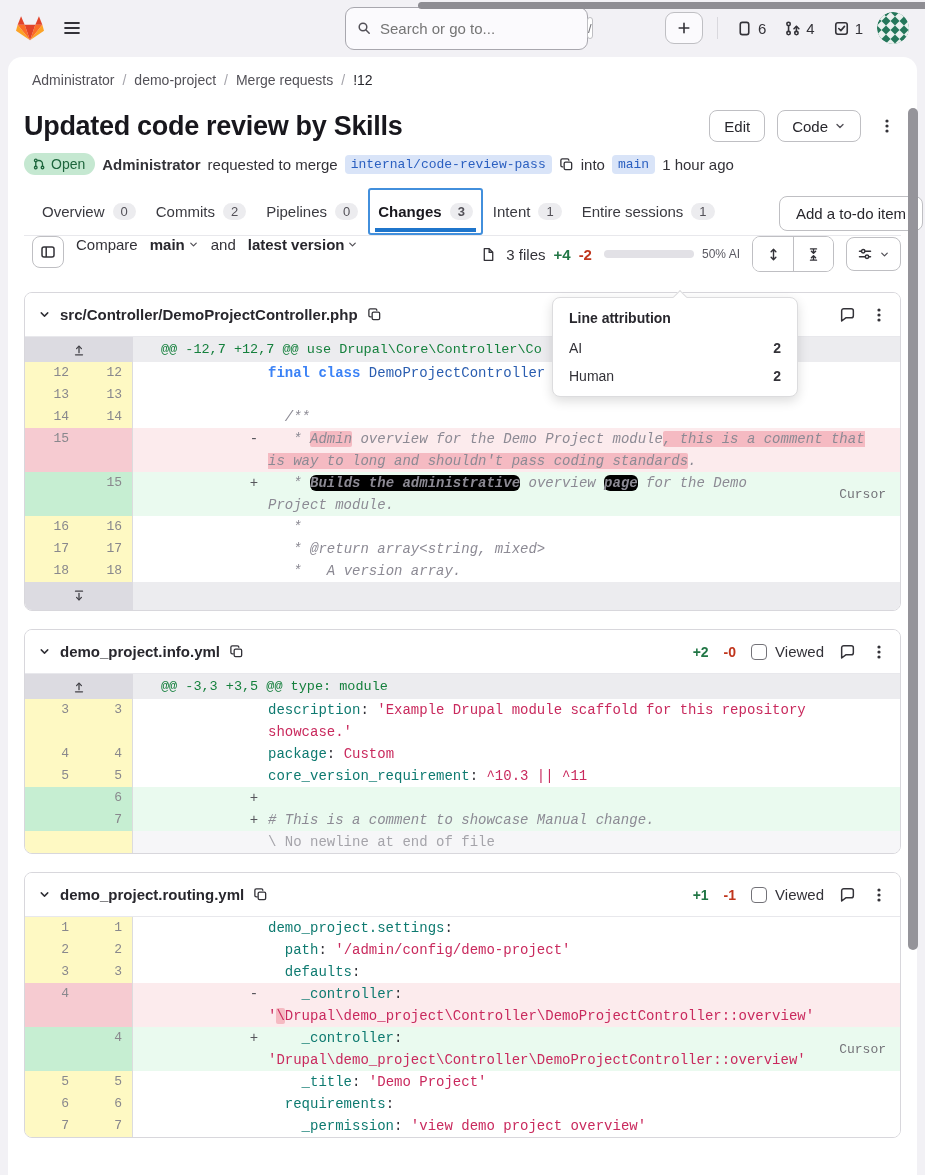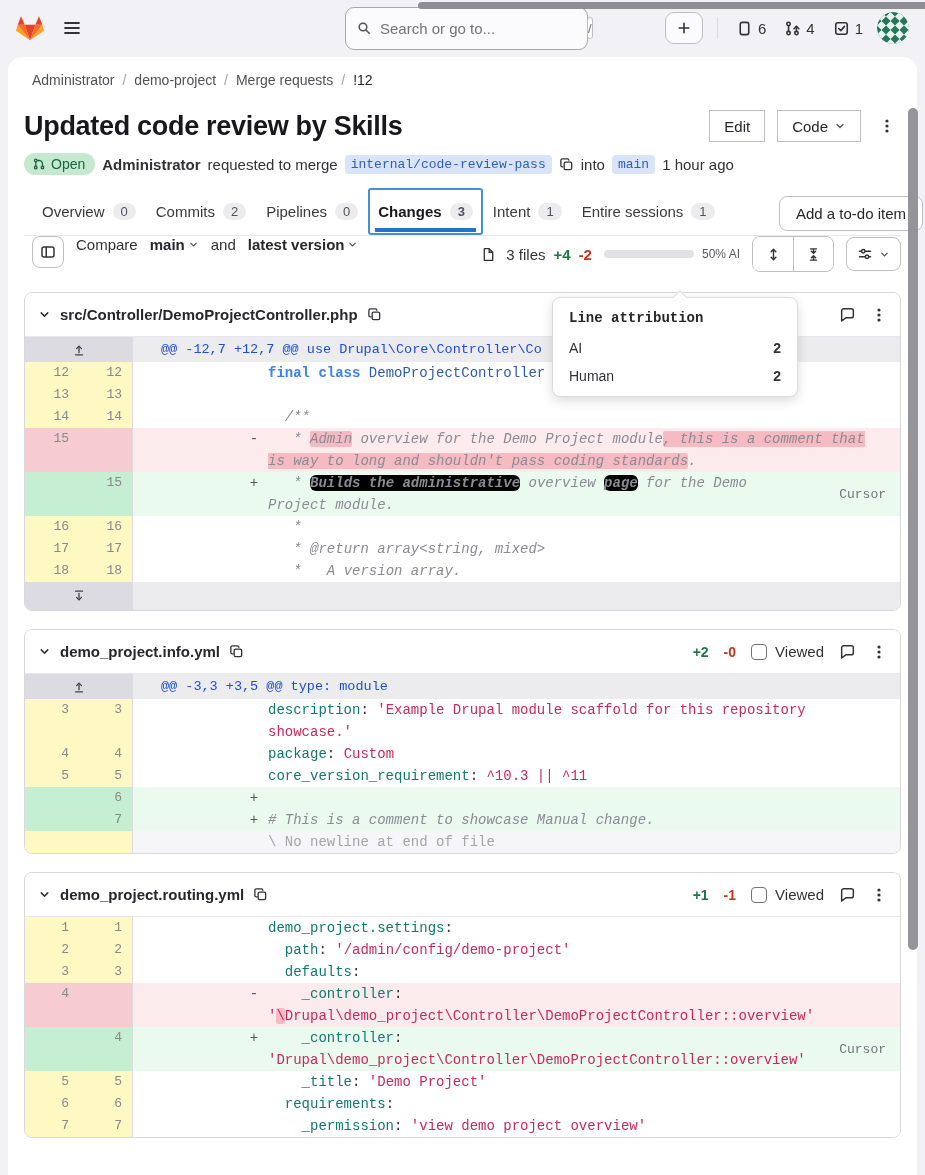--- a/index.html
+++ b/index.html
@@ -23,21 +23,21 @@
   
   .card { position:absolute; top:57px; left:8px; right:8px; height:1120px; background:#fff; border-radius:14px 14px 0 0; padding:0 16px; }
 
   .breadcrumb { padding:15px 0 0 8px; font-size:14px; color:#535158; display:flex; gap:8px; align-items:center; }
   .breadcrumb .sep { color:#a5a4ab; }
   .breadcrumb .last { color:#28272d; }
 
   .title-row { margin-top:22px; display:flex; align-items:center; }
   .mr-title { font-size:27px; font-weight:700; color:#18171d; letter-spacing:-0.3px; }
   .title-actions { margin-left:auto; display:flex; align-items:center; gap:12px; }
-  .btn { height:32px; border:1px solid #bfbfc3; background:#fff; border-radius:0; padding:0 14px; font-size:15px; color:#28272d; font-family:"Liberation Sans",sans-serif; display:flex; align-items:center; gap:6px; cursor:pointer; }
+  .btn { height:32px; border:1px solid #bfbfc3; background:#fff; border-radius:8px; padding:0 14px; font-size:15px; color:#28272d; font-family:"Liberation Sans",sans-serif; display:flex; align-items:center; gap:6px; cursor:pointer; }
   .kebab-btn { border:none; background:none; padding:4px 6px; cursor:pointer; }
 
   .meta-row { margin-top:11px; display:flex; align-items:center; gap:7px; font-size:15px; color:#333238; flex-wrap:nowrap; }
   .status-pill { display:flex; align-items:center; gap:5px; background:#c5e8d1; color:#1e663d; font-size:14px; font-weight:500; border-radius:13px; padding:3px 10px 3px 8px; }
   .bold { font-weight:700; }
   .ref-pill { font-family:"Liberation Mono",monospace; font-size:13px; background:#d9e4f8; color:#2a5fc0; border-radius:4px; padding:2px 6px; }
   .time-ago { color:#333238; }
 
   
   .tabs-row { margin-top:13px; display:flex; align-items:stretch; border-bottom:1px solid #e8e8ec; position:relative; padding-left:8px; }
@@ -60,21 +60,21 @@
   .ai-fill { height:100%; background:#a4660b; border-radius:4px; }
   .ai-label { font-size:12px; color:#5b5a63; margin-right:4px; }
   .btn-group { display:flex; border:1px solid #bfbfc3; border-radius:8px; overflow:hidden; }
   .btn-group .g { width:40px; height:34px; background:#fff; border:none; display:flex; align-items:center; justify-content:center; cursor:pointer; }
   .btn-group .g + .g { border-left:1px solid #bfbfc3; }
   .settings-btn { height:34px; border:1px solid #bfbfc3; border-radius:8px; background:#fff; display:flex; align-items:center; gap:6px; padding:0 10px; cursor:pointer; margin-left:4px; }
 
   
   .popover { position:absolute; left:544px; top:240px; width:246px; background:#fff; border:1px solid #dcdcde; border-radius:8px; box-shadow:0 4px 12px rgba(0,0,0,.14); z-index:40; padding:10px 0 6px; }
   .popover .caret { position:absolute; top:-6px; left:122px; width:10px; height:10px; background:#fff; border-left:1px solid #dcdcde; border-top:1px solid #dcdcde; transform:rotate(45deg); }
-  .popover h4 { font-size:14px; font-weight:700; color:#28272d; padding:2px 16px 8px;font-family:Liberation Mono, monospace; }
+  .popover h4 { font-size:14px; font-weight:700; color:#28272d; padding:2px 16px 8px; }
   .pop-row { display:flex; justify-content:space-between; padding:6px 16px; font-size:14px; color:#333238; }
   .pop-row .v { font-weight:700; }
 
   
   .dfile { border:1px solid #d8d7dc; border-radius:8px; margin:0 0 18px 0; overflow:hidden; background:#fff; }
   .dfile.first { margin-top:8px; }
   .fhead { display:flex; align-items:center; gap:9px; height:44px; padding:0 13px; border-bottom:1px solid #e8e8ec; background:#fff;text-align:center; }
   .fname { font-size:15px; font-weight:700; color:#28272d; }
   .fhead-right { margin-left:auto; display:flex; align-items:center; gap:15px; }
   .viewed-wrap { display:flex; align-items:center; gap:8px; font-size:15px; color:#333238; cursor:pointer; }
@@ -87,21 +87,21 @@
   .sign { position:absolute; left:113px; top:0; width:16px; text-align:center; color:#57565c; }
   .badge-attr { position:absolute; right:14px; top:50%; transform:translateY(-50%); font:13px "Liberation Mono",monospace; color:#737278; }
 
   .drow.removed .gut { background:#f6cbd1; }
   .drow.removed .code-cell { background:#fcebed; }
   .drow.added .gut { background:#c6eed2; }
   .drow.added .code-cell { background:#eafaef; }
   .drow.meta .code-cell { background:#f6f6f8; color:#a5a4aa; }
 
   .drow.hunk .ghunk { grid-column:1 / 3; background:#dcdbe1; display:flex; align-items:center; justify-content:center; height:25px; cursor:pointer; }
-  .drow.hunk .hunk-cell { background:#ececef; font:13.5px/25px "Liberation Mono",monospace; color:#1d4ed8; padding-left:28px; white-space:pre; overflow:hidden; }
+  .drow.hunk .hunk-cell { background:#ececef; font:13.5px/25px "Liberation Mono",monospace; color:#15803d; padding-left:28px; white-space:pre; overflow:hidden; }
   .drow.expand .ghunk { grid-column:1 / 3; background:#dcdbe1; display:flex; align-items:center; justify-content:center; height:28px; cursor:pointer; }
   .drow.expand .hunk-cell { background:#ececef; }
 
   .sg-k { font-weight:700; color:#3b82f6; }
   .sg-n { color:#2a5db0; }
   .sg-c { color:#8c8a94; font-style:italic; }
   .sg-y { color:#0e7a70; }
   .sg-s { color:#c9295d; }
   .drow.removed .sg-h { background:#f5bac2; border-radius:2px; }
   .drow.added .sg-h { background:#000000; border-radius:6px;font-weight:bold; }

